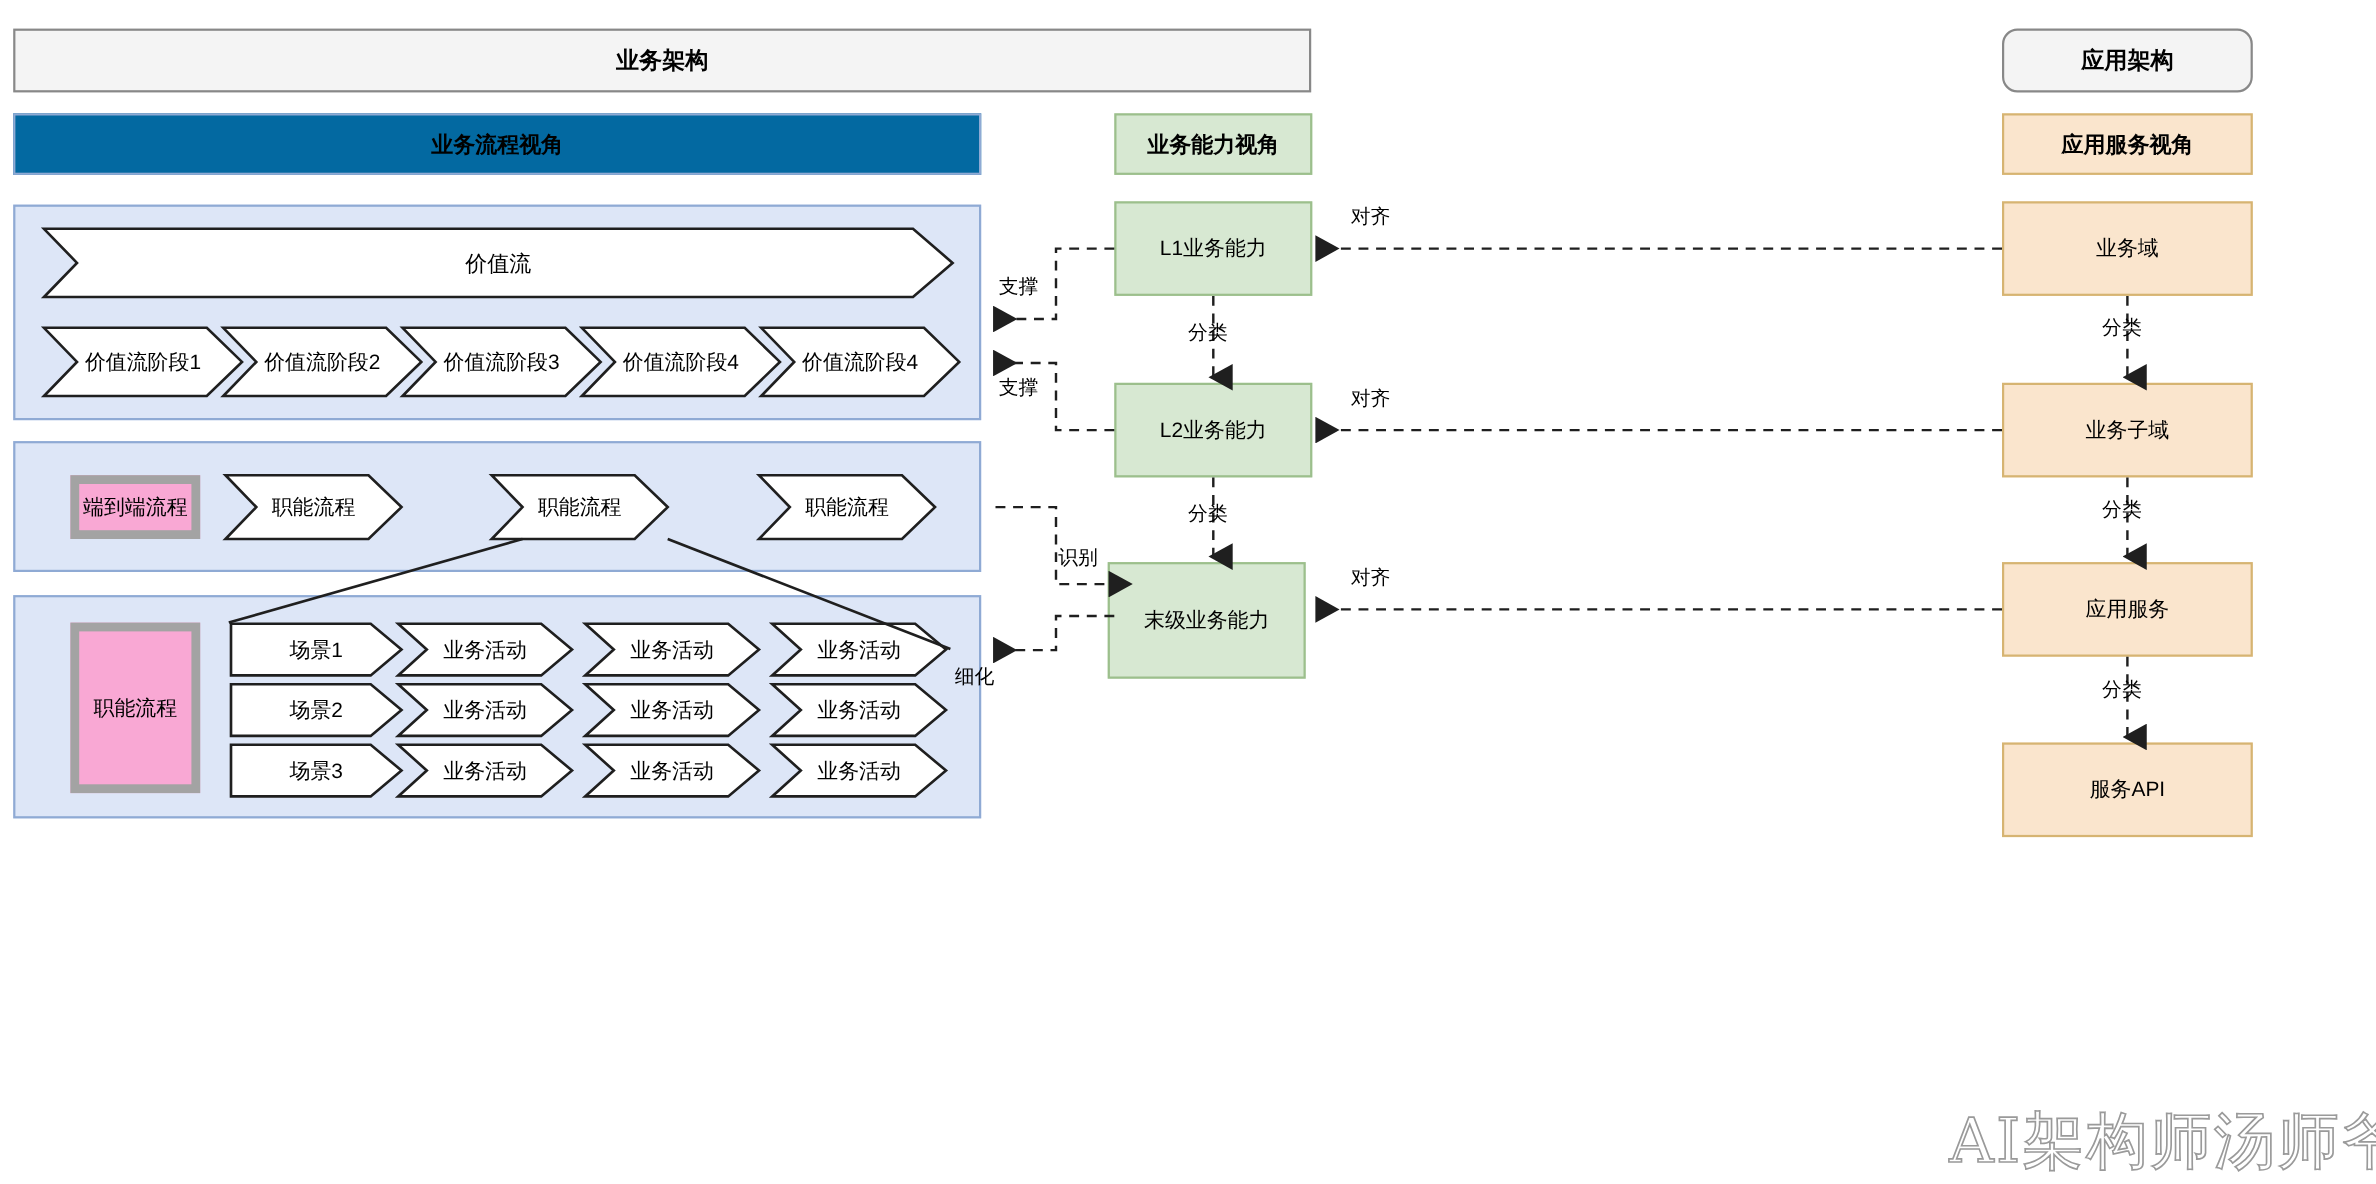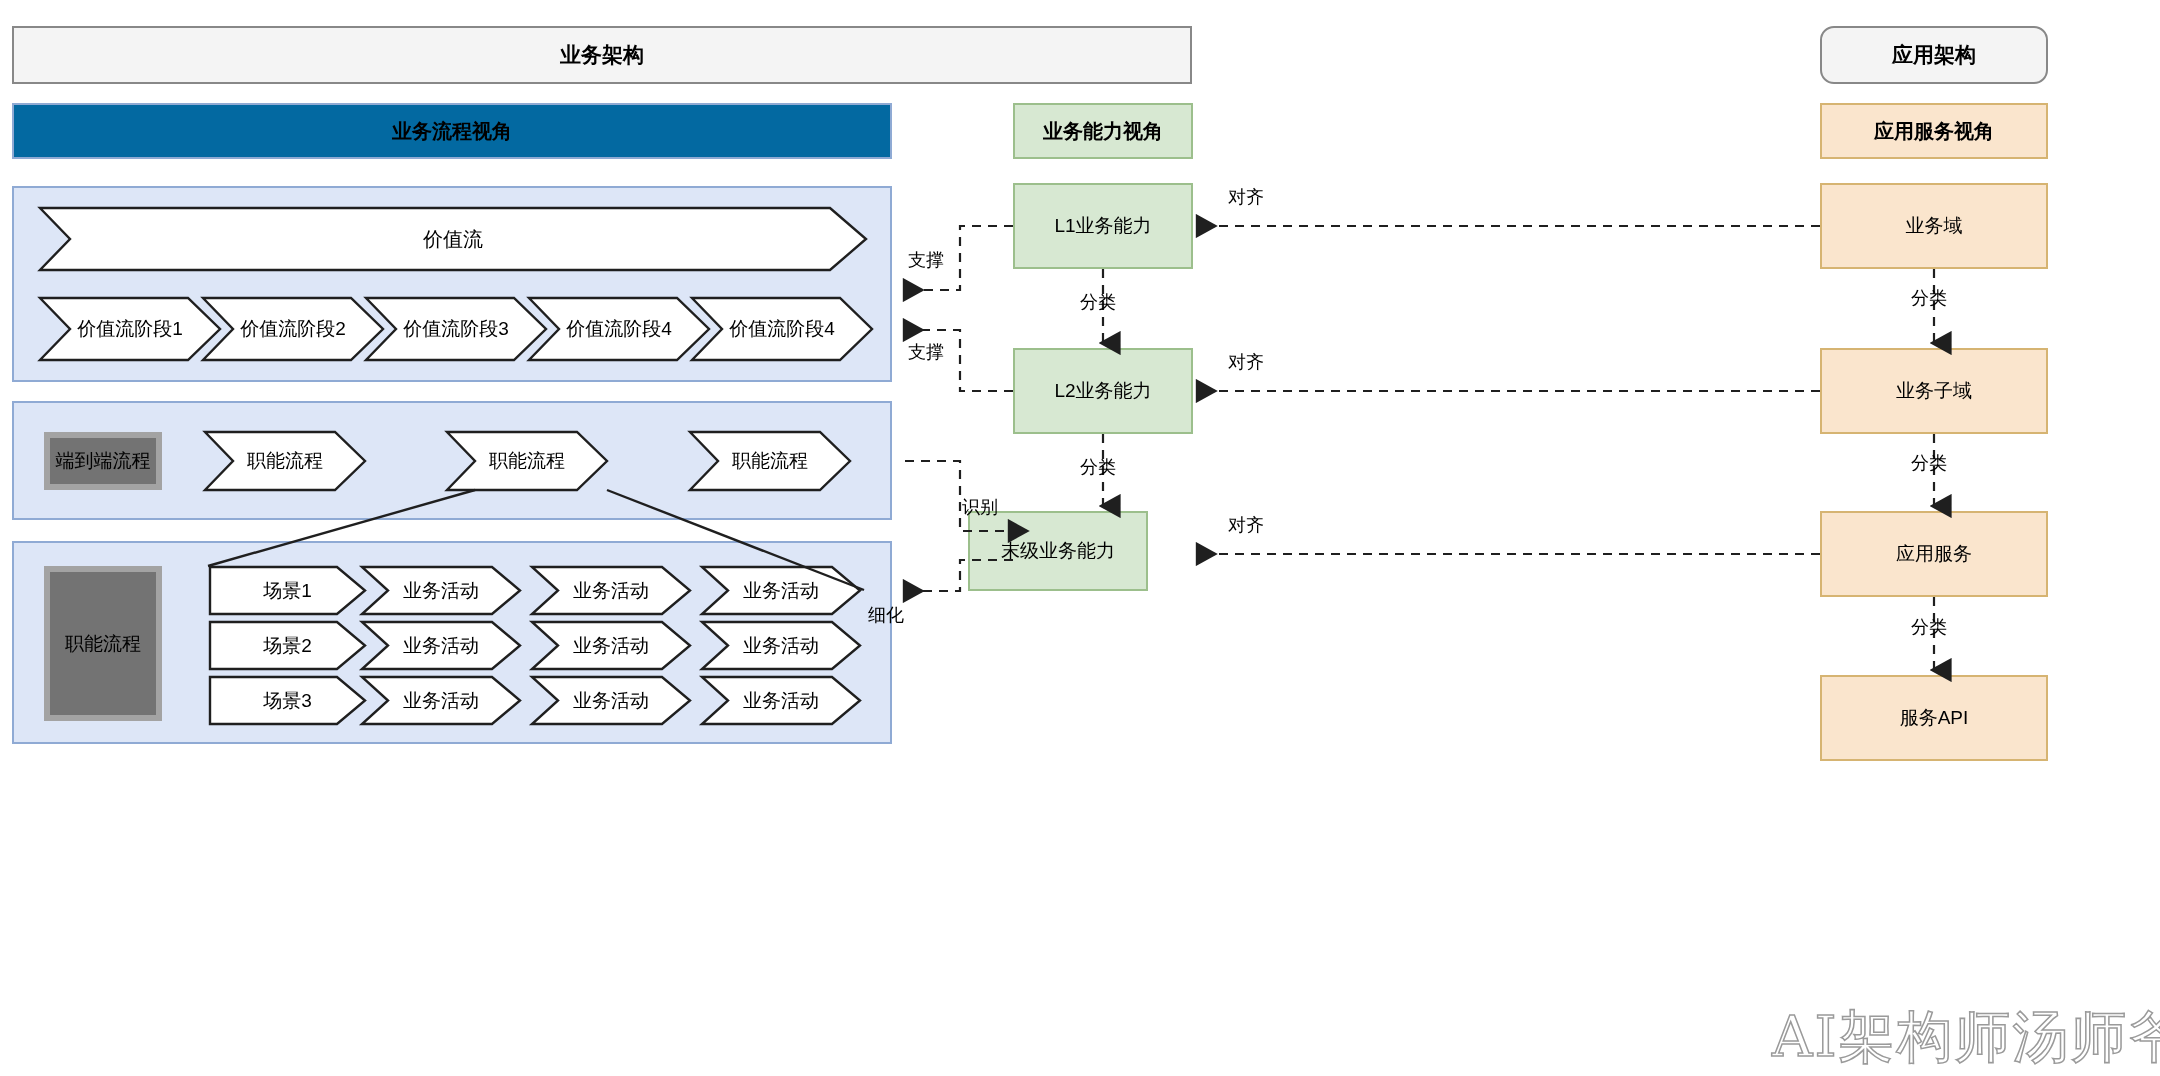--- a/index.html
+++ b/index.html
@@ -39,22 +39,22 @@
   }
   .node-green{
     background:#d7e8d2;border:2px solid #9cbf8c;
     font-size:19px;color:#000;
   }
   .node-orange{
     background:#fae5cd;border:2px solid #d6b472;
     font-size:19px;color:#000;
   }
   .node-white{
-    background:#737373;border:6px solid #a3a3a3;
-    font-size:19px;color:#000;
+    background:#f9a8d4;border:8px solid #a3a3a3;
+    font-size:19px;color:#000;margin-left:20px;
   }
 
   
   .chev{position:absolute;}
   .chev svg{display:block;width:100%;height:100%;overflow:visible;}
   .chev .lbl{
     position:absolute;inset:0;display:flex;align-items:center;justify-content:center;
     font-size:19px;color:#000;pointer-events:none;
   }
   .chev.big .lbl{font-size:20px;}
@@ -250,21 +250,21 @@
     </svg>
     <div class="lbl">业务活动</div>
   </div>
 
   <div class="box node-green" style="left:1013px;top:183px;width:180px;height:86px;">
     <span>L1业务能力</span>
   </div>
   <div class="box node-green" style="left:1013px;top:348px;width:180px;height:86px;">
     <span>L2业务能力</span>
   </div>
-  <div class="box node-green" style="left:968px;top:511px;width:180px;height:80px;">
+  <div class="box node-green" style="left:1007px;top:511px;width:180px;height:106px;">
     <span>末级业务能力</span>
   </div>
 
   <div class="box node-orange" style="left:1820px;top:183px;width:228px;height:86px;">
     <span>业务域</span>
   </div>
   <div class="box node-orange" style="left:1820px;top:348px;width:228px;height:86px;">
     <span>业务子域</span>
   </div>
   <div class="box node-orange" style="left:1820px;top:511px;width:228px;height:86px;">

